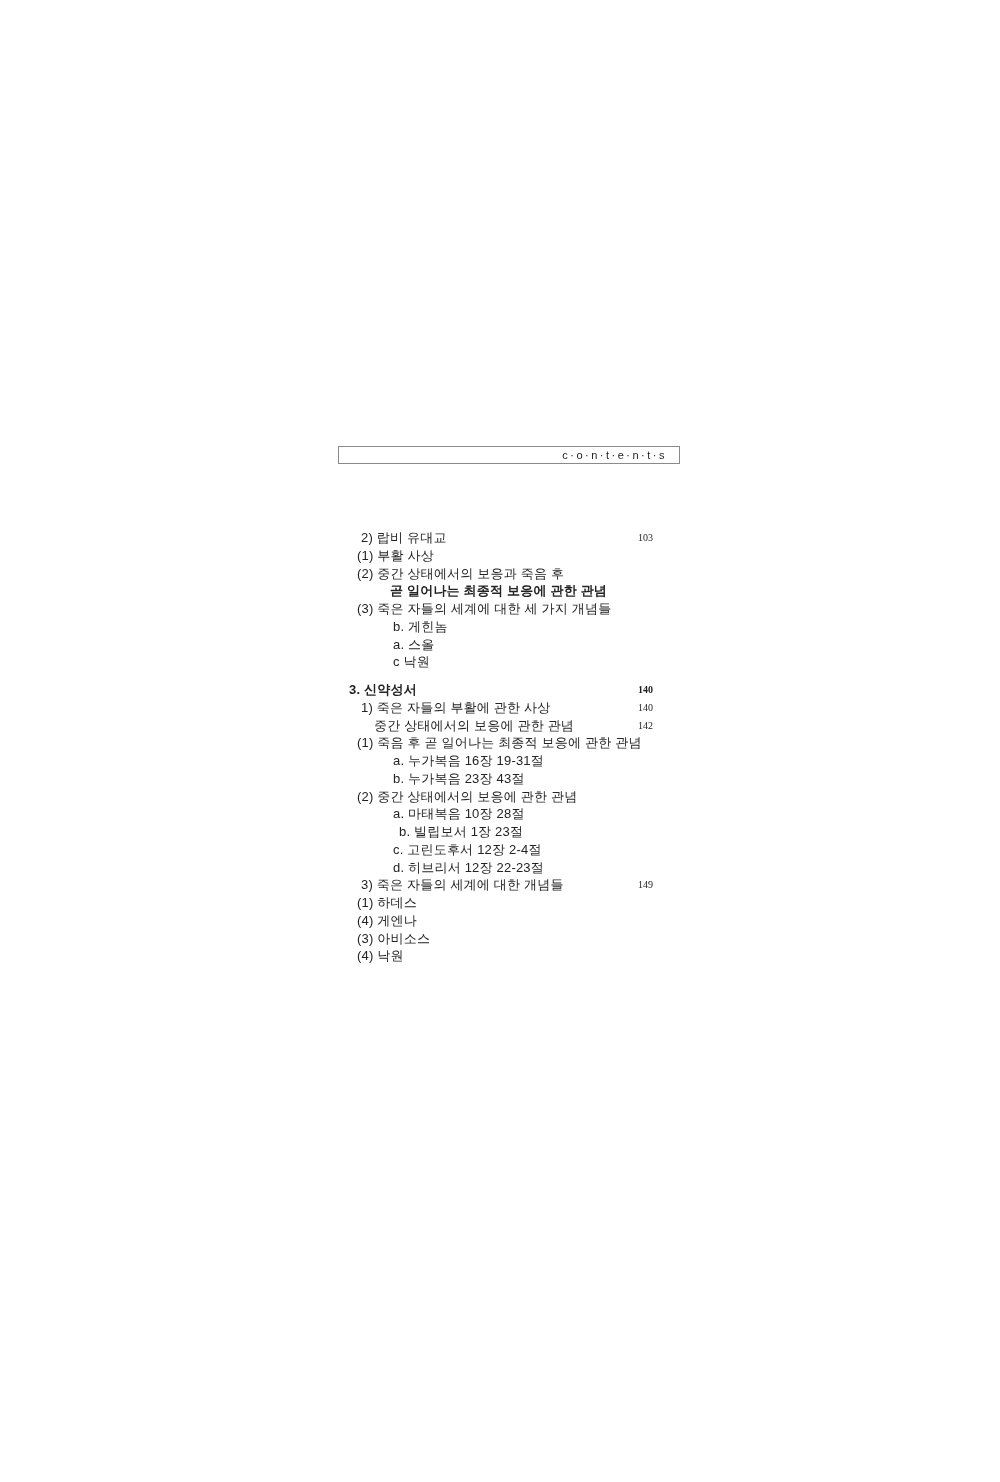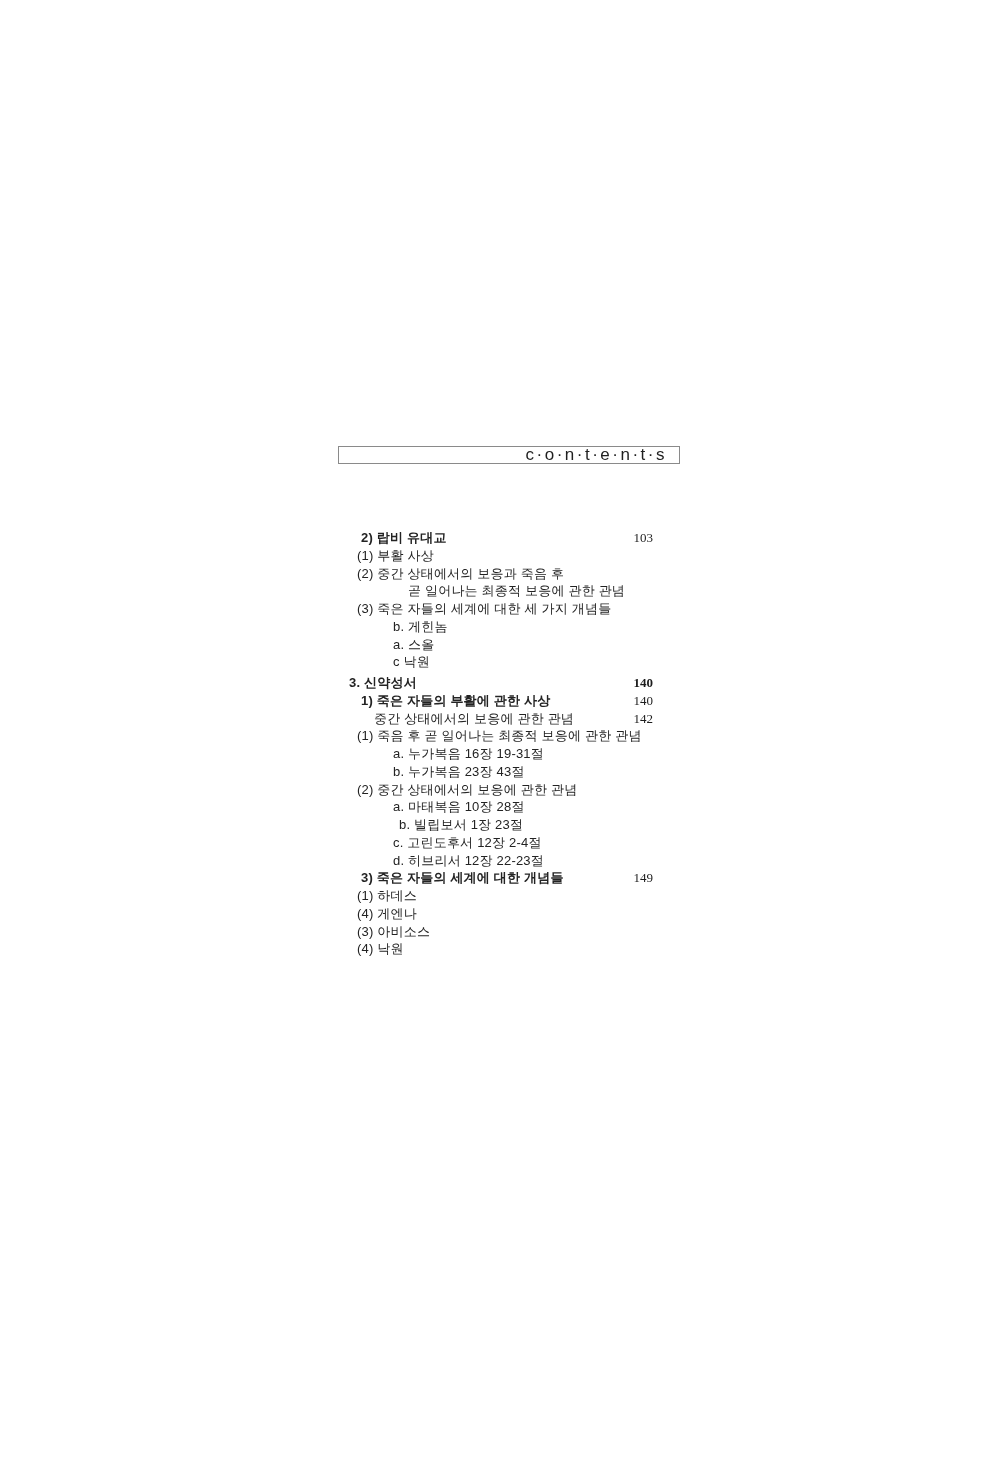--- a/index.html
+++ b/index.html
@@ -27,64 +27,64 @@
     height: 18px;
     border: 1px solid #8a8a8a;
     box-sizing: border-box;
     display: flex;
     align-items: center;
     justify-content: flex-end;
     padding-right: 12px;
     background: #ffffff;
   }
   .header-label {
-    font-size: 17px;
+    font-size: 11px;
     letter-spacing: 2.5px;
     color: #1f1f1f;
     white-space: nowrap;
   }
   .toc {
     position: absolute;
     left: 0;
     top: 529px;
     width: 1000px;
     color: #232323;
   }
   .toc-row {
     position: relative;
     height: 17.75px;
     line-height: 17.75px;
     font-size: 13px;
   }
   .toc-row.bold {
     font-weight: bold;
-    margin-top: 3px;
+    margin-top: 10px;
     text-decoration: underline;
   }
   .toc-text {
     position: absolute;
     top: 0;
     white-space: nowrap;
     letter-spacing: 0.2px;
   }
   .indent-0  .toc-text { left: 349px; }
-  .indent-1  .toc-text { left: 361px; font-weight: bold; }
+  .indent-1  .toc-text { left: 361px; }
   .indent-1c .toc-text { left: 374px; }
   .indent-2  .toc-text { left: 357px; }
-  .indent-2c .toc-text { left: 408px; }
+  .indent-2c .toc-text { left: 390px; font-weight: bold; }
   .indent-3  .toc-text { left: 393px; }
   .indent-3b .toc-text { left: 399px; }
   .toc-page {
     position: absolute;
     top: 0;
     left: 598px;
     width: 55px;
     text-align: right;
     font-family: "Liberation Serif", serif;
-    font-size: 13px;
+    font-size: 10px;
     letter-spacing: 0;
     color: #1d1d1d;
   }
 </style>
 </head>
 <body>
 
 <div class="page">
 
   <div class="header-box">

